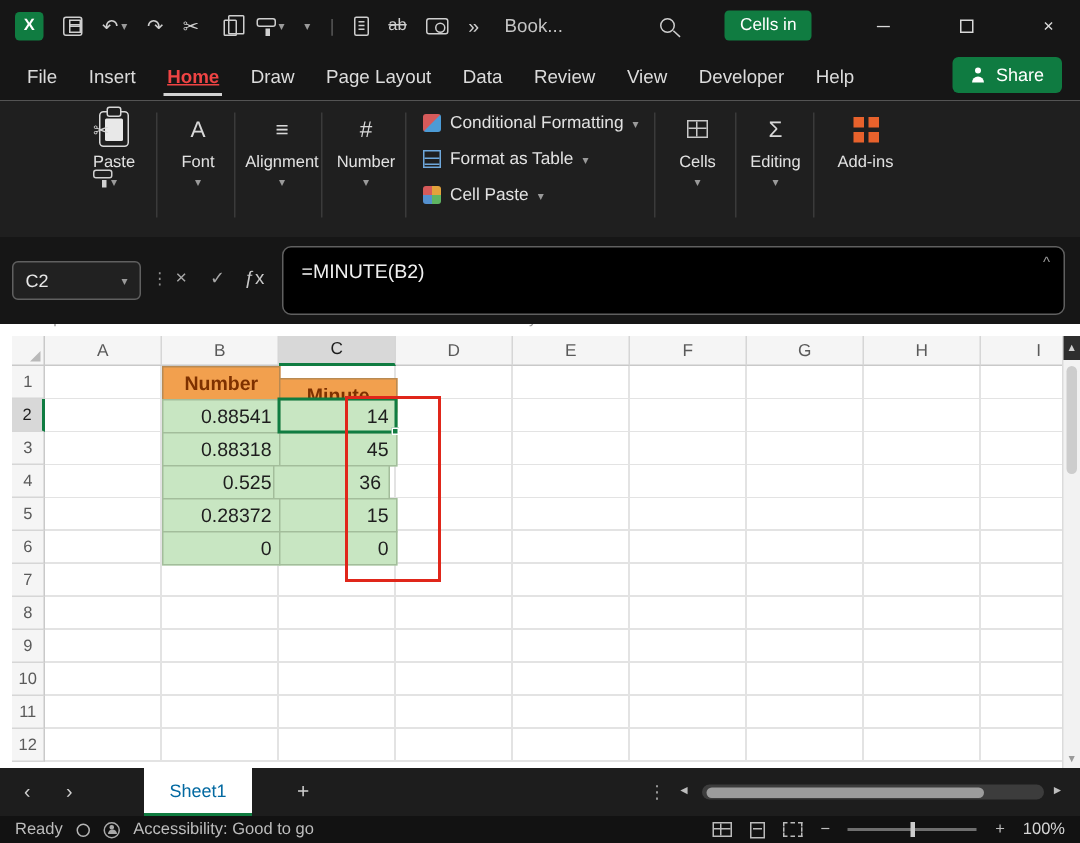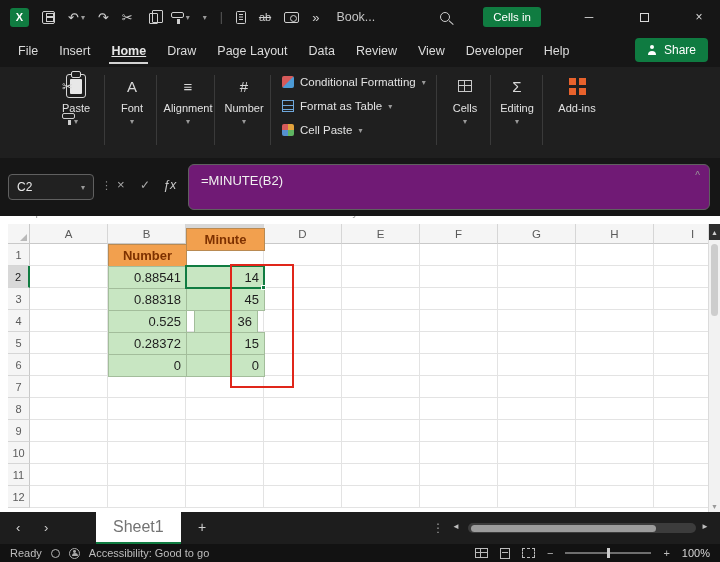--- a/index.html
+++ b/index.html
@@ -29,21 +29,21 @@
   .flex-sp{flex:1;}
   .search-ic{display:inline-block;width:10px;height:10px;border:1.4px solid #cfcfcf;border-radius:50%;position:relative;}
   .search-ic::after{content:'';position:absolute;width:6px;height:1.4px;background:#cfcfcf;right:-5px;bottom:-2px;transform:rotate(42deg);}
   #signin{background:var(--accent-green);color:#fff;font-size:11.5px;padding:4px 10px;border-radius:3px;margin:0 14px 0 20px;}
   .winctl{width:42px;height:34px;display:flex;align-items:center;justify-content:center;font-size:12px;color:#d9d9d9;}
   .max-box{width:9px;height:9px;border:1.2px solid #d9d9d9;display:inline-block;}
 
   
   #menubar{top:34px;height:33px;background:#161616;display:flex;align-items:center;padding-left:18px;gap:21px;font-size:12.5px;color:#dcdcdc;z-index:10;}
   .mi{position:relative;padding:9px 0;text-align:right;}
-  .mi.active{color:#e5e5e5;font-weight:bold;text-decoration:underline;}
+  .mi.active{color:#ef4444;font-weight:bold;text-decoration:underline;}
   .mi.active::after{content:'';position:absolute;left:-2px;right:-2px;bottom:3px;height:2px;background:#d2d2d2;}
   #share-btn{position:absolute;right:12px;top:4px;background:#0F7B41;color:#fff;display:flex;align-items:center;gap:6px;padding:5px 12px;border-radius:4px;font-size:12px;}
   .share-ic{position:relative;width:11px;height:10px;display:inline-block;}
   .share-ic::before{content:'';position:absolute;top:0;left:3.5px;width:4px;height:4px;border-radius:50%;background:#fff;}
   .share-ic::after{content:'';position:absolute;bottom:0;left:1.5px;width:8px;height:4px;border-radius:4px 4px 0 0;background:#fff;}
 
   
   #ribbon{top:67px;height:91px;background:#1f1f1f;z-index:10;}
   .rb-big{position:absolute;display:flex;flex-direction:column;align-items:center;gap:3px;color:#e2e2e2;font-size:11px;text-align:center;}
   .rb-ic-area{height:26px;display:flex;align-items:center;justify-content:center;font-size:15px;color:#d8d8d8;}
@@ -62,22 +62,22 @@
   .addins-ic{display:inline-block;width:17px;height:17px;background-image:linear-gradient(var(--addins-orange),var(--addins-orange)),linear-gradient(var(--addins-orange),var(--addins-orange)),linear-gradient(var(--addins-orange),var(--addins-orange)),linear-gradient(var(--addins-orange),var(--addins-orange));background-size:7px 7px;background-position:0 0,10px 0,0 10px,10px 10px;background-repeat:no-repeat;}
   #collapse-ribbon{position:absolute;left:694px;top:138px;font-size:10px;color:#9a9a9a;}
 
   
   #formulabar{top:158px;height:58px;background:#161616;z-index:10;}
   #namebox{position:absolute;left:8px;top:16px;width:86px;height:26px;background:#212121;border:1px solid #606060;border-radius:4px;display:flex;align-items:center;padding:0 8px;font-size:12px;color:#e8e8e8;gap:6px;}
   #namebox .nb-text{flex:1;}
   #fb-dots{position:absolute;left:101px;top:21px;font-size:11px;color:#8f8f8f;}
   #fb-cancel{position:absolute;left:117px;top:19px;font-size:13px;color:#a8a8a8;}
   #fb-check{position:absolute;left:140px;top:20px;font-size:12px;color:#a8a8a8;}
-  #fb-fx{position:absolute;left:163px;top:20px;font-size:12.5px;font-style:italic;color:#c9c9c9;}
-  #formula-input{position:absolute;left:188px;top:6px;width:522px;height:46px;background:#701a75;border:1px solid #606060;border-radius:6px;color:#f0f0f0;font-size:13px;padding:8px 24px 0 12px;}
+  #fb-fx{position:absolute;left:163px;top:20px;font-size:12.5px;color:#c9c9c9;}
+  #formula-input{position:absolute;left:188px;top:6px;width:522px;height:46px;background:#000000;border:1px solid #606060;border-radius:6px;color:#f0f0f0;font-size:13px;padding:8px 24px 0 12px;}
   .fb-caret{position:absolute;right:9px;top:5px;font-size:10px;color:#9a9a9a;}
 
   
   #gridlines{position:absolute;left:30px;top:244px;width:680px;height:264px;z-index:1;background-image:repeating-linear-gradient(to right,transparent 0 77px,#e3e3e3 77px 78px),repeating-linear-gradient(to bottom,transparent 0 21px,#e3e3e3 21px 22px);}
   #select-all{position:absolute;left:8px;top:224px;width:22px;height:20px;background:#f5f5f5;border-right:1px solid #c9c9c9;border-bottom:1px solid #c9c9c9;z-index:2;}
   #select-all::after{content:'';position:absolute;right:2px;bottom:2px;border-left:7px solid transparent;border-bottom:7px solid #b9b9b9;}
   .colhdr{position:absolute;background:#f5f5f5;border-right:1px solid #d6d6d6;border-bottom:1px solid #c9c9c9;color:#5a5a5a;font-size:11.5px;display:flex;align-items:center;justify-content:center;z-index:2;}
   .colhdr.sel{background:#d8d8d8;color:#1c1c1c;border-bottom:2.5px solid var(--accent-green);}
   .rowhdr{position:absolute;background:#f5f5f5;border-bottom:1px solid #d6d6d6;border-right:1px solid #c9c9c9;color:#5a5a5a;font-size:11px;display:flex;align-items:center;justify-content:center;z-index:2;}
   .rowhdr.sel{background:#d8d8d8;color:#1c1c1c;border-right:2.5px solid var(--accent-green);}
@@ -91,21 +91,21 @@
   
   #vscroll{position:absolute;left:708px;top:224px;width:12px;height:288px;background:#f2f2f2;border-left:1px solid #dbdbdb;z-index:7;}
   .vs-up{height:16px;background:#2e2e2e;color:#d0d0d0;font-size:7px;display:flex;align-items:center;justify-content:center;}
   .vs-thumb{position:absolute;left:2px;top:20px;width:7px;height:72px;background:#cdcdcd;border-radius:4px;}
   .vs-down{position:absolute;bottom:2px;width:100%;color:#9a9a9a;font-size:7px;display:flex;align-items:center;justify-content:center;}
 
   
   #sheetbar{top:512px;height:32px;background:#1d1d1d;font-size:13px;color:#c9c9c9;z-index:10;}
   #sheetbar>*{position:absolute;}
   .sb-nav{top:8px;font-size:13px;color:#cfcfcf;}
-  #sheet-tab{left:96px;top:0;height:32px;background:#fff;color:#737373;display:flex;align-items:center;padding:0 17px;font-size:16px;border-bottom:2.5px solid var(--accent-green);}
+  #sheet-tab{left:96px;top:0;height:32px;background:#fff;color:#0369a1;display:flex;align-items:center;padding:0 17px;font-size:12px;border-bottom:2.5px solid var(--accent-green);}
   #sb-add{left:198px;top:7px;font-size:14px;color:#cfcfcf;}
   #sb-dots{left:432px;top:9px;font-size:12px;color:#9f9f9f;}
   #hs-left{left:452px;top:10px;font-size:8px;color:#bdbdbd;}
   #hs-track{left:468px;top:11px;width:228px;height:10px;background:#3c3c3c;border-radius:5px;}
   #hs-thumb{position:absolute;left:3px;top:1.5px;width:185px;height:7px;background:#9c9c9c;border-radius:4px;}
   #hs-right{left:701px;top:10px;font-size:8px;color:#bdbdbd;}
 
   
   #statusbar{top:544px;height:18px;background:#121212;display:flex;align-items:center;padding:0 10px;gap:9px;font-size:11px;color:#bdbdbd;z-index:10;}
   .macro-ic{width:9px;height:9px;border:1.2px solid #b5b5b5;border-radius:50%;display:inline-block;}
@@ -316,27 +316,27 @@
     <div class="rowhdr" style="left: 8px; top: 310px; width: 22px; height: 22px;">4</div>
     <div class="rowhdr" style="left: 8px; top: 332px; width: 22px; height: 22px;">5</div>
     <div class="rowhdr" style="left: 8px; top: 354px; width: 22px; height: 22px;">6</div>
     <div class="rowhdr" style="left: 8px; top: 376px; width: 22px; height: 22px;">7</div>
     <div class="rowhdr" style="left: 8px; top: 398px; width: 22px; height: 22px;">8</div>
     <div class="rowhdr" style="left: 8px; top: 420px; width: 22px; height: 22px;">9</div>
     <div class="rowhdr" style="left: 8px; top: 442px; width: 22px; height: 22px;">10</div>
     <div class="rowhdr" style="left: 8px; top: 464px; width: 22px; height: 22px;">11</div>
     <div class="rowhdr" style="left: 8px; top: 486px; width: 22px; height: 22px;">12</div>
     <div class="cell header" style="left: 108px; top: 244px; width: 79px; height: 23px;">Number</div>
-    <div class="cell header" style="left: 186px; top: 228px; width: 79px; height: 23px;">Minute</div>
+    <div class="cell header" style="left: 186px; top: 252px; width: 79px; height: 23px;">Minute</div>
     <div class="cell data" style="left: 108px; top: 266px; width: 79px; height: 23px;">0.88541</div>
     <div class="cell data" style="left: 186px; top: 266px; width: 79px; height: 23px;">14</div>
     <div class="cell data" style="left: 108px; top: 288px; width: 79px; height: 23px;">0.88318</div>
     <div class="cell data" style="left: 186px; top: 288px; width: 79px; height: 23px;">45</div>
     <div class="cell data" style="left: 108px; top: 310px; width: 79px; height: 23px;">0.525</div>
-    <div class="cell data" style="left: 194px; top: 310px; width: 64px; height: 23px;">36</div>
+    <div class="cell data" style="left: 182px; top: 310px; width: 78px; height: 23px;">36</div>
     <div class="cell data" style="left: 108px; top: 332px; width: 79px; height: 23px;">0.28372</div>
     <div class="cell data" style="left: 186px; top: 332px; width: 79px; height: 23px;">15</div>
     <div class="cell data" style="left: 108px; top: 354px; width: 79px; height: 23px;">0</div>
     <div class="cell data" style="left: 186px; top: 354px; width: 79px; height: 23px;">0</div>
   </div>
 <div id="active-cell">
   <span id="fill-handle"></span>
 </div>
 <div id="red-annotation"></div>
 

